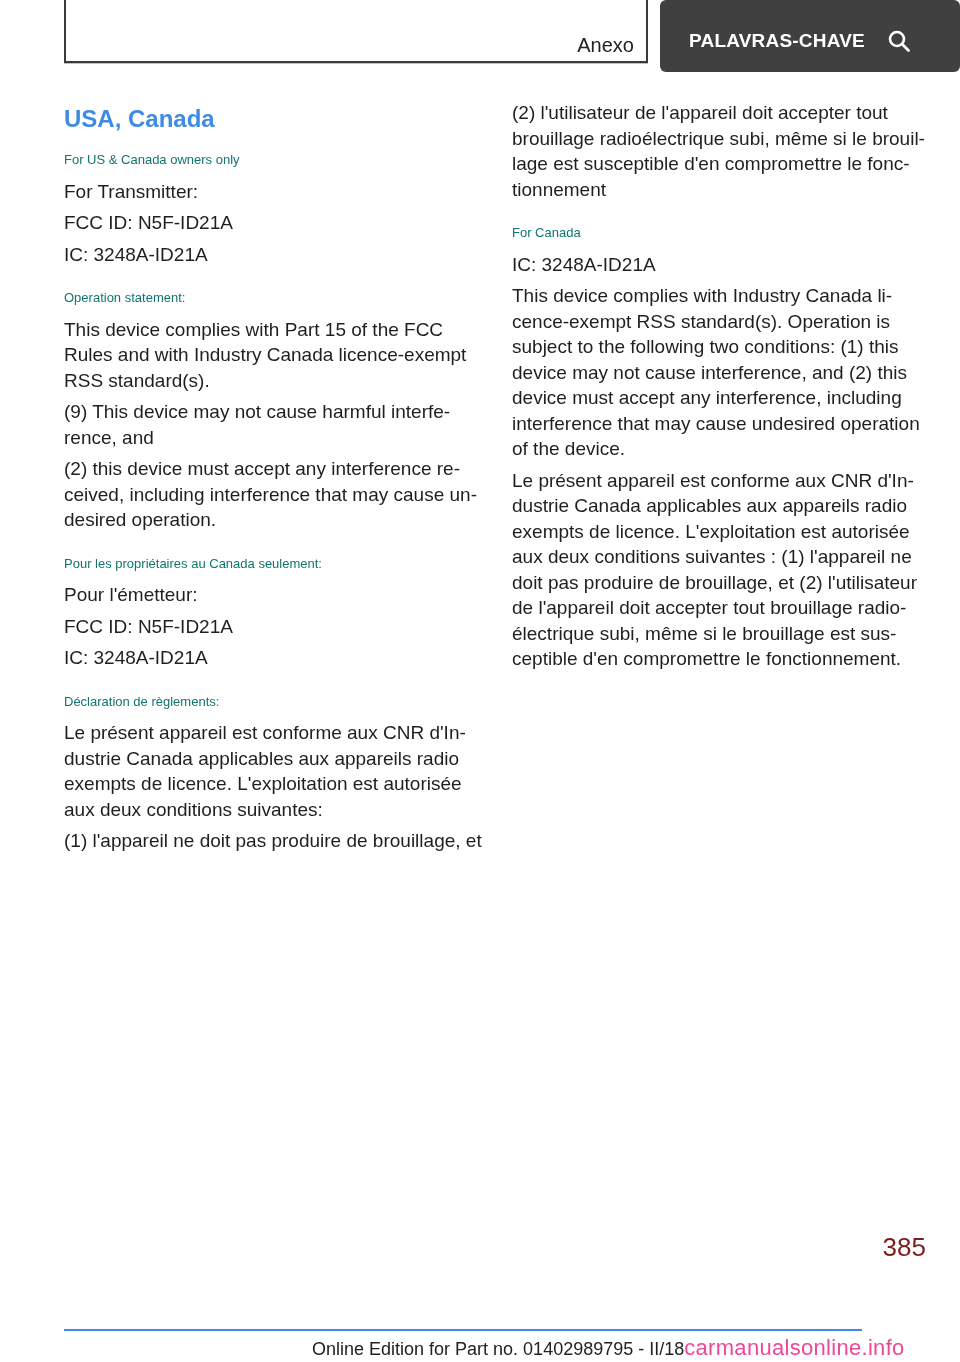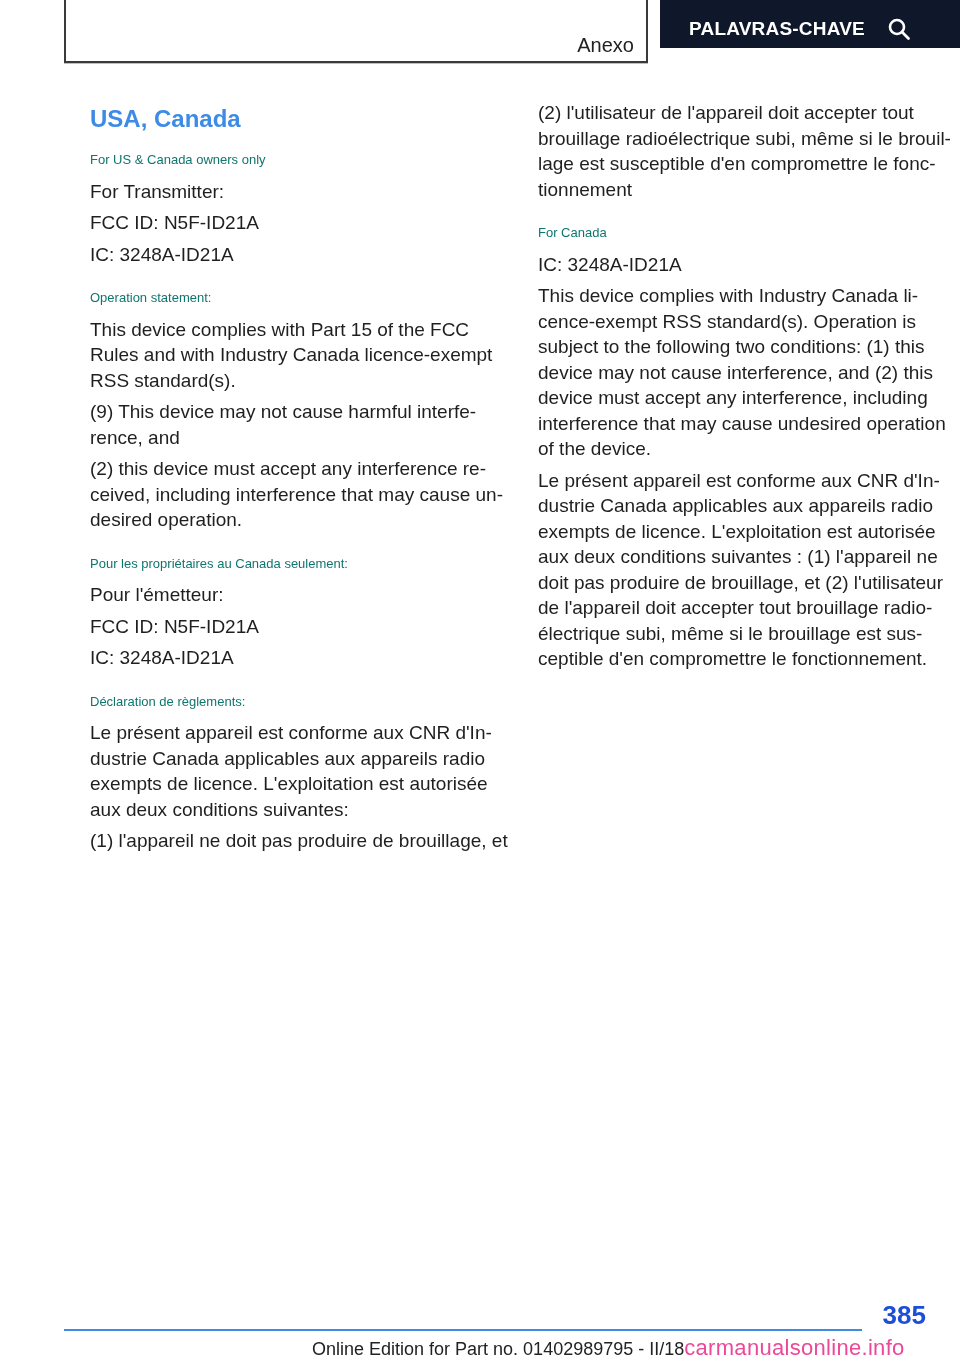--- a/index.html
+++ b/index.html
@@ -9,41 +9,42 @@
   }
   .header-box {
     position: absolute; left: 64px; top: -2px; width: 584px; height: 65px;
     border: 2px solid #3a3a3a; border-top: none; box-sizing: border-box;
     box-shadow: 0 1px 0 #bfbfbf;
   }
   .header-section {
     position: absolute; right: 12px; top: 28px; font-size: 20px; color: #222; margin-top: 8px;
   }
   .kw-button {
-    position: absolute; left: 660px; top: 0; width: 300px; height: 48px;
-    background: #0f172a; color: #fff; display: flex; align-items: center;
+    position: absolute; left: 660px; top: 0; width: 300px; height: 72px;
+    background: #404040; color: #fff; display: flex; align-items: center;
     box-sizing: border-box; padding-left: 29px; padding-top: 10px;
     cursor: pointer;
+    border-radius: 6px;
   }
   .kw-label { font-weight: bold; font-size: 19px; letter-spacing: 0.2px; }
   .kw-icon { margin-left: 22px; width: 24px; height: 24px; display: inline-block; }
 
-  .col { position: absolute; top: 100px; width: 420px; margin-left: 26px; }
+  .col { position: absolute; top: 100px; width: 420px; }
   .col.left { left: 64px; }
   .col.right { left: 512px; width: 420px; }
   .title { color: #3d8be6; font-weight: bold; font-size: 24px; margin: 3px 0 12px 0; line-height: 32px; }
   .h { font-weight: normal; font-size: 13px; line-height: 25.5px; color: #0f766e; margin: 0 0 6px 0; }
   .p { font-size: 19px; line-height: 25.5px; margin: 0 0 6px 0; color: #1f1f1f; }
   .gap { height: 12px; }
 
   .footer-line {
     position: absolute; left: 64px; top: 1329px; width: 798px; height: 2px; background: #3d8be6;
   }
   .page-num {
-    position: absolute; right: 34px; top: 1300px; font-weight: bold; font-size: 26px; color: #1d4ed8;
+    position: absolute; right: 34px; top: 1232px; font-weight: normal; font-size: 26px; color: #7f1d1d;
   }
   .footer-text {
     position: absolute; left: 312px; top: 1335px; font-size: 18px; color: #222; white-space: nowrap;
   }
   .watermark { color: #ec4899; font-size: 22px; letter-spacing: 0.3px; margin-top: 48px; }
 </style>
 </head>
 <body>
 
 <div class="header-box">

